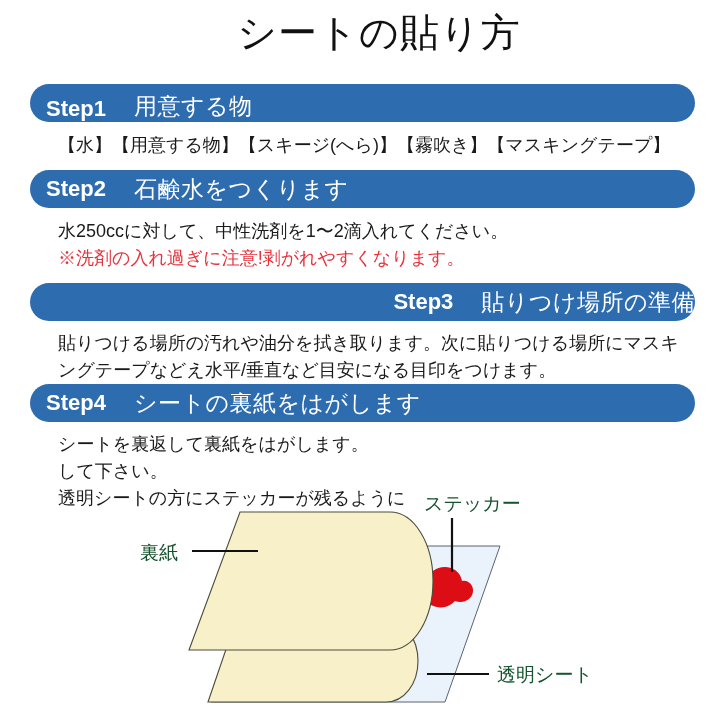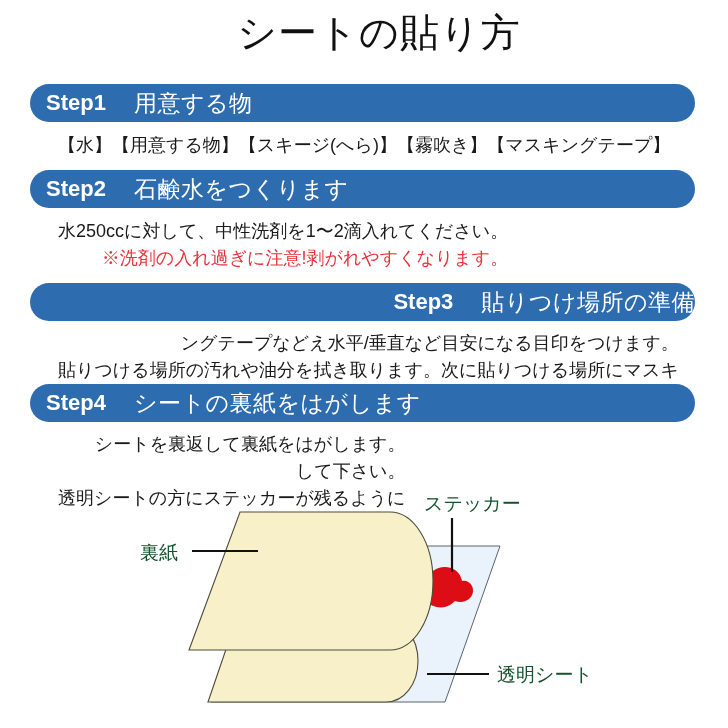--- a/index.html
+++ b/index.html
@@ -65,21 +65,21 @@
   }
 
   
   .body-text {
     position: absolute;
     font-size: 18px;
     line-height: 27px;
     color: #1a1a1a;
     letter-spacing: 0px;
   }
-  .body-text.indent { left: 58px; text-align: right; }
+  .body-text.indent { left: 58px; }
   .warn { color: #e8313b; }
 
   
   #diagram {
     position: absolute;
     left: 0; top: 470px;
     width: 728px;
     height: 258px;
   }
   #diagram svg { display: block; }
@@ -94,21 +94,21 @@
   #label-sticker { left: 424px; top: 492px; }
   #label-clear   { left: 497px; top: 663px; }
 </style>
 </head>
 <body>
 
 <div id="page">
 
   <div class="page-title">シートの貼り方</div>
 
-  <div class="step-bar" style="top:84px;">
+  <div class="step-bar" style="top:84px;align-items:flex-end;">
     <span class="step-num">Step1</span>
     <span class="step-head">用意する物</span>
   </div>
   <div class="body-text" style="left:58px; top:132px;">
     <div>【水】【用意する物】【スキージ(へら)】【霧吹き】【マスキングテープ】</div>
   </div>
 
   <div class="step-bar" style="top:170px;">
     <span class="step-num">Step2</span>
     <span class="step-head">石鹸水をつくります</span>
@@ -116,22 +116,22 @@
   <div class="body-text indent" style="top:218px;">
     <div>水250ccに対して、中性洗剤を1〜2滴入れてください。</div>
     <div class="warn">※洗剤の入れ過ぎに注意!剥がれやすくなります。</div>
   </div>
 
   <div class="step-bar" style="top:283px;justify-content:flex-end;">
     <span class="step-num">Step3</span>
     <span class="step-head">貼りつけ場所の準備</span>
   </div>
   <div class="body-text indent" style="top:330px;">
+    <div>貼りつける場所の汚れや油分を拭き取ります。次に貼りつける場所にマスキ</div>
     <div>ングテープなどえ水平/垂直など目安になる目印をつけます。</div>
-    <div>貼りつける場所の汚れや油分を拭き取ります。次に貼りつける場所にマスキ</div>
   </div>
 
   <div class="step-bar" style="top:384px;">
     <span class="step-num">Step4</span>
     <span class="step-head">シートの裏紙をはがします</span>
   </div>
   <div class="body-text indent" style="top:431px;">
     <div>シートを裏返して裏紙をはがします。</div>
     <div>して下さい。</div>
     <div>透明シートの方にステッカーが残るように</div>

